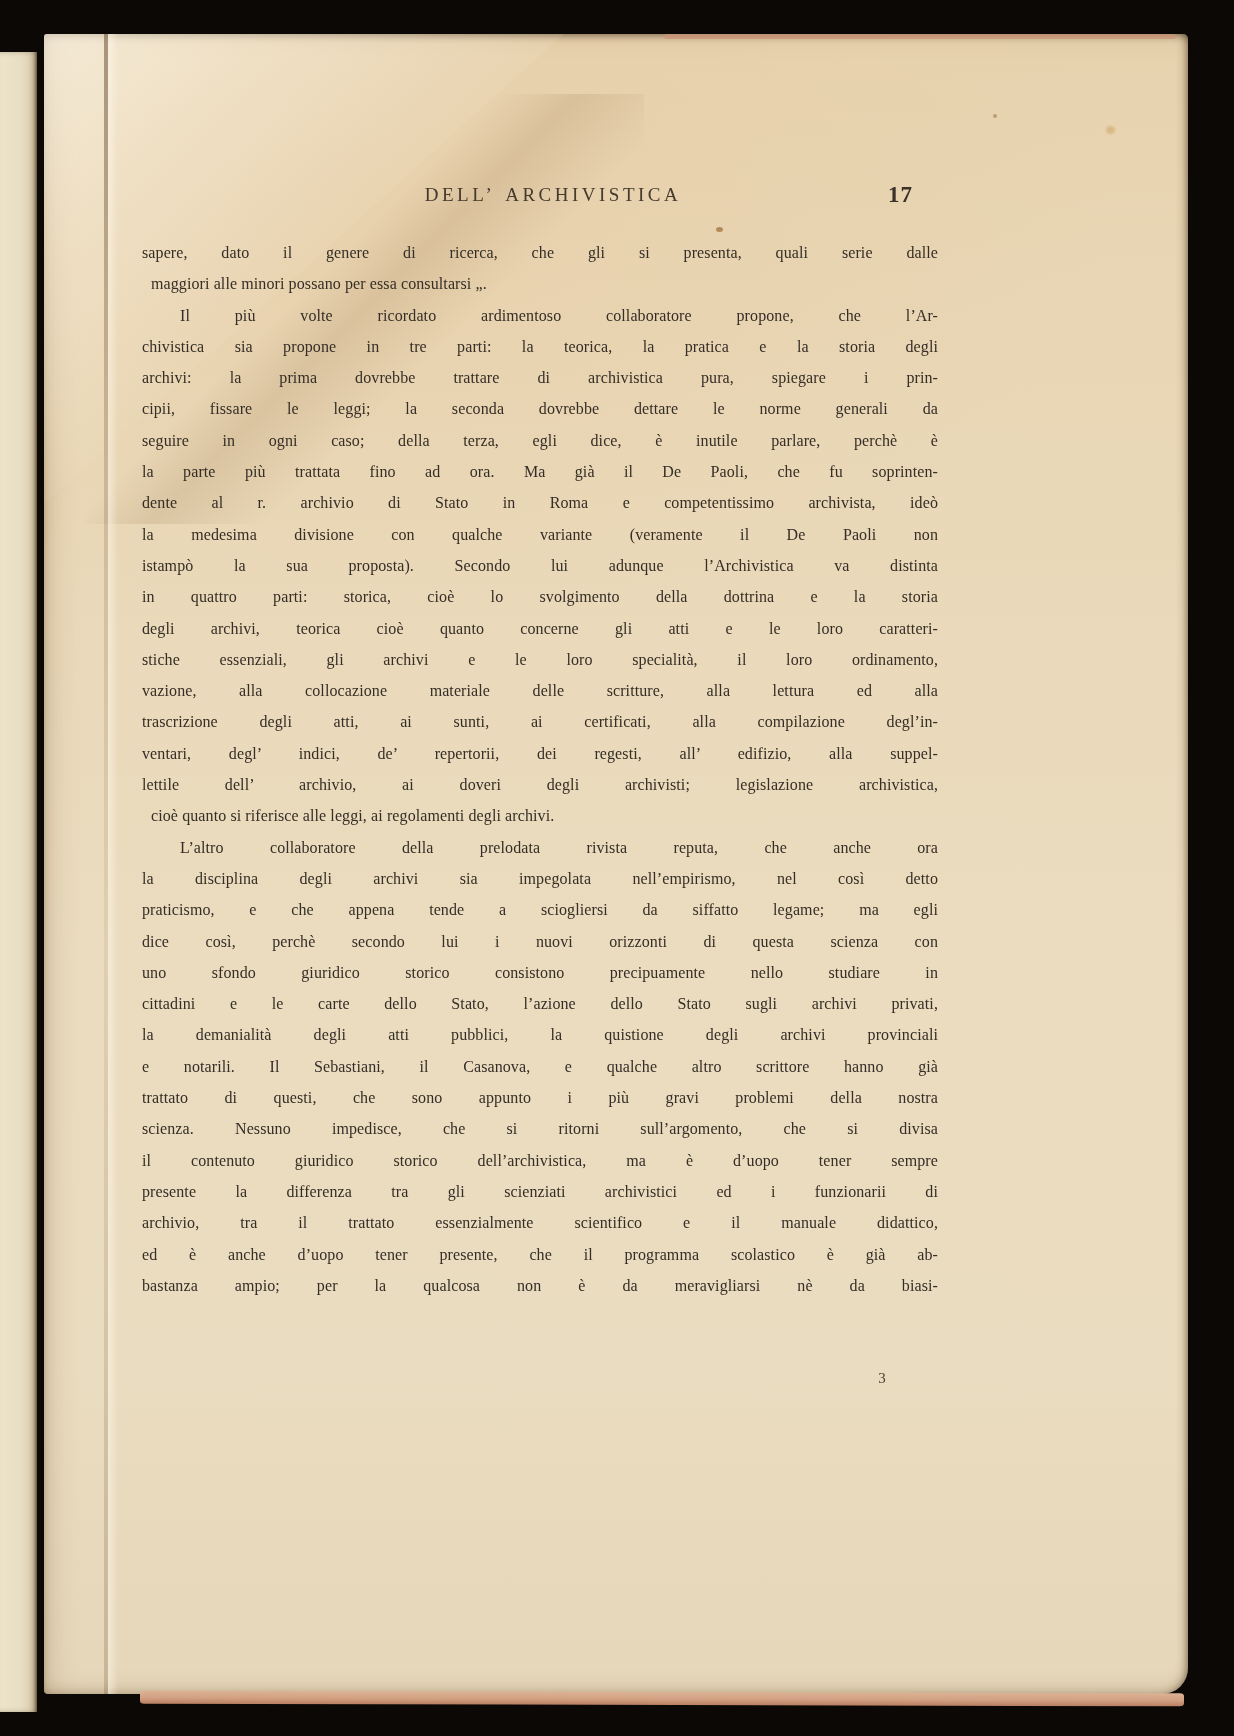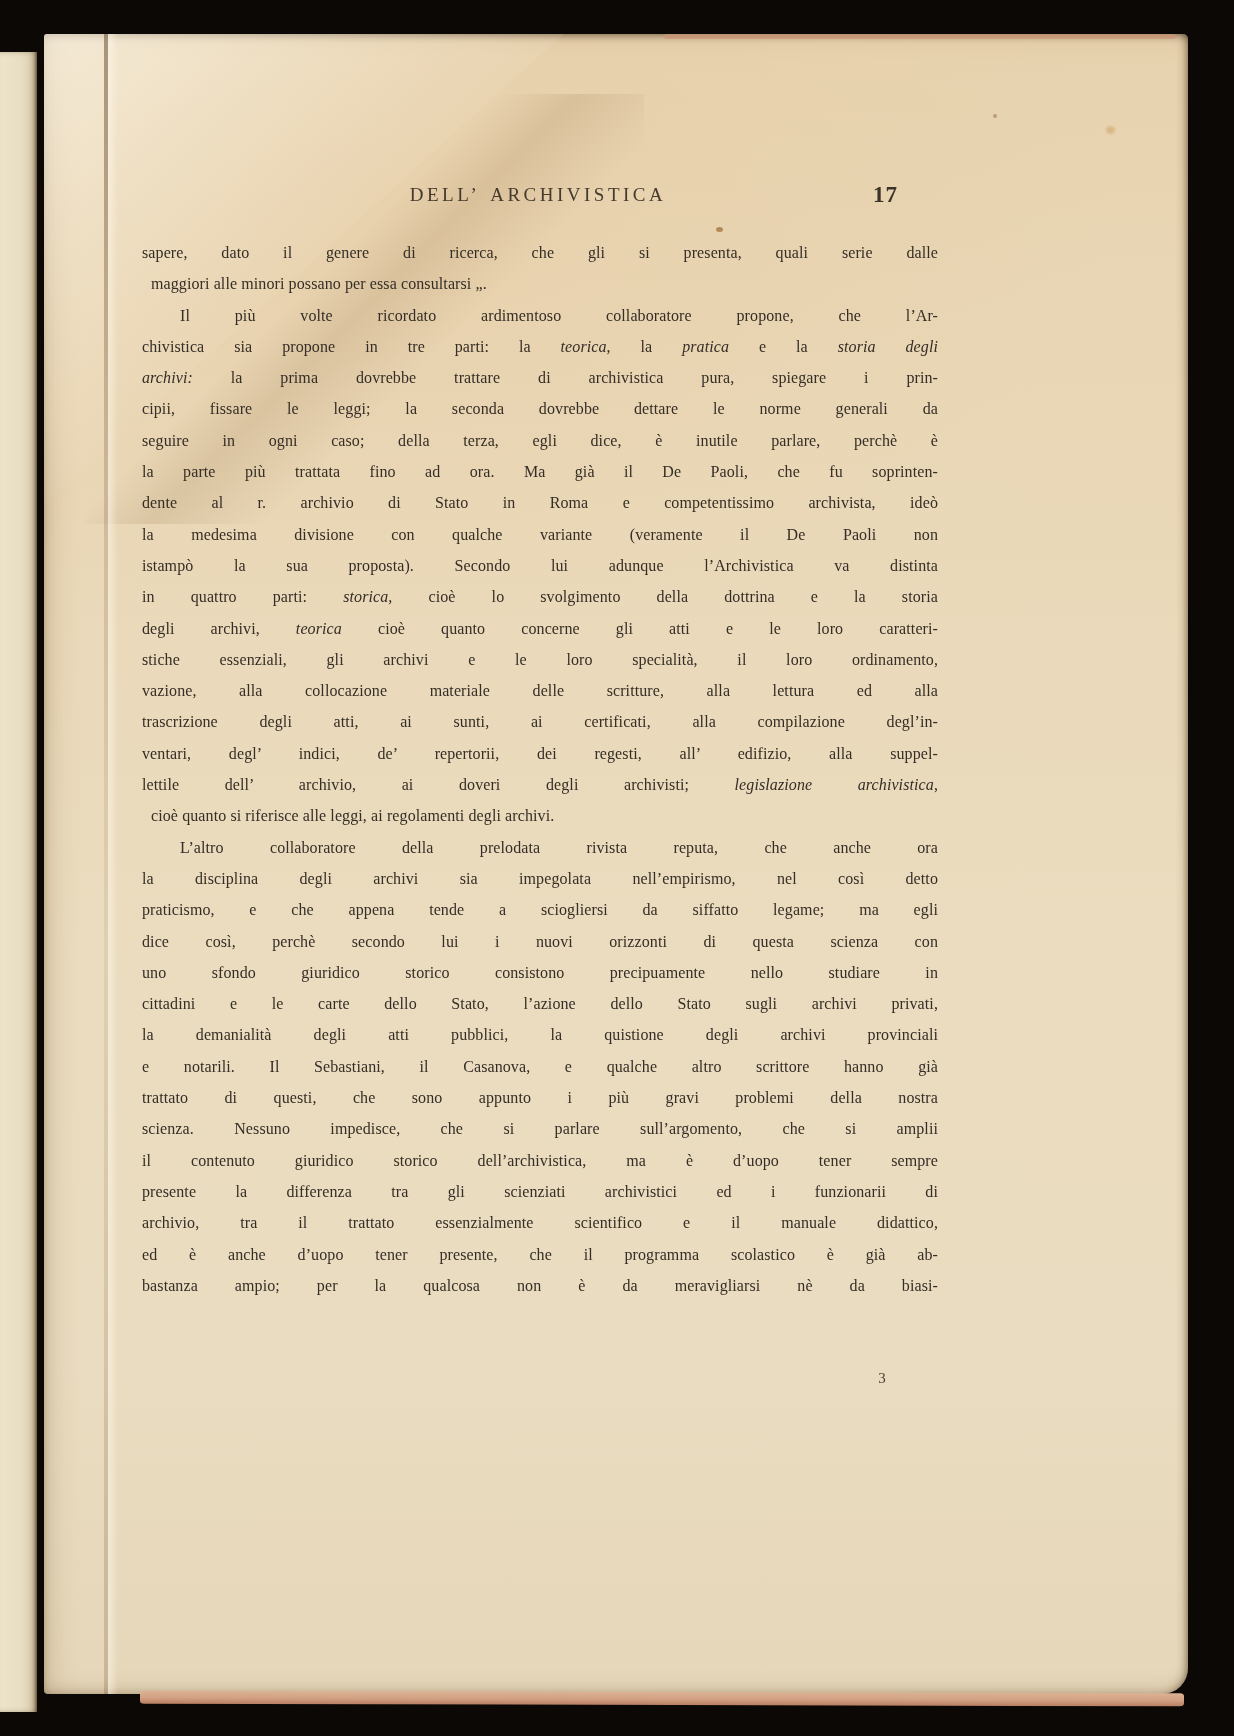--- a/index.html
+++ b/index.html
@@ -56,21 +56,21 @@
     position:absolute;left:60px;top:0;width:4px;height:100%;
     background:linear-gradient(180deg,rgba(95,66,36,.5) 0%,rgba(95,66,36,.18) 30%,rgba(95,66,36,.08) 55%,rgba(95,66,36,.22) 100%);
     filter:blur(.4px);
   }
   .crease-soft{
     position:absolute;left:64px;top:0;width:10px;height:100%;
     background:linear-gradient(90deg,rgba(255,250,238,.5),rgba(255,250,238,0));
   }
   
   .runhead{
-    position:absolute;left:96px;top:150px;width:796px;height:34px;
+    position:absolute;left:111px;top:150px;width:796px;height:34px;
     color:#443a2e;
   }
   .runhead .title{
     display:block;text-align:center;
     font-size:19px;letter-spacing:3.5px;
     word-spacing:4px;
   }
   .runhead .pagenum{
     position:absolute;right:38px;top:-2px;
     font-size:23px;letter-spacing:1px;color:#3b332a;font-weight:bold;
@@ -81,21 +81,21 @@
     color:#352e26;font-size:16px;
   }
   .line{
     height:31.3px;line-height:31.3px;
     text-align:justify;text-align-last:justify;
     overflow:hidden;
     letter-spacing:.1px;
   }
   .line.nj{text-align-last:left;margin-left:9px;}
   .line.ind{text-indent:38px;}
-  .it{font-style:italic;}
+  .it{}
   
   .sig{
     position:absolute;left:828px;top:1336px;width:20px;
     font-size:15px;color:#4a4236;text-align:center;
   }
   
   .speck{position:absolute;border-radius:50%;}
   .speck.s1{left:672px;top:193px;width:7px;height:5px;background:#a67743;opacity:.8;}
   .speck.s2{left:1062px;top:92px;width:9px;height:8px;background:#cfa367;opacity:.55;filter:blur(1px);}
   .speck.s3{left:949px;top:80px;width:4px;height:4px;background:#8d6a42;opacity:.5;}
@@ -142,21 +142,21 @@
         <div class="line nj"><span>cioè quanto si riferisce alle leggi, ai regolamenti degli archivi.</span></div>
         <div class="line ind"><span>L’altro collaboratore della prelodata rivista reputa, che anche ora</span></div>
         <div class="line"><span>la disciplina degli archivi sia impegolata nell’empirismo, nel così detto</span></div>
         <div class="line"><span>praticismo, e che appena tende a sciogliersi da siffatto legame; ma egli</span></div>
         <div class="line"><span>dice così, perchè secondo lui i nuovi orizzonti di questa scienza con</span></div>
         <div class="line"><span>uno sfondo giuridico storico consistono precipuamente nello studiare in</span></div>
         <div class="line"><span>cittadini e le carte dello Stato, l’azione dello Stato sugli archivi privati,</span></div>
         <div class="line"><span>la demanialità degli atti pubblici, la quistione degli archivi provinciali</span></div>
         <div class="line"><span>e notarili. Il Sebastiani, il Casanova, e qualche altro scrittore hanno già</span></div>
         <div class="line"><span>trattato di questi, che sono appunto i più gravi problemi della nostra</span></div>
-        <div class="line"><span>scienza. Nessuno impedisce, che si parlare sull’argomento, che si amplii</span></div>
+        <div class="line"><span>scienza. Nessuno impedisce, che si ritorni sull’argomento, che si divisa</span></div>
         <div class="line"><span>il contenuto giuridico storico dell’archivistica, ma è d’uopo tener sempre</span></div>
         <div class="line"><span>presente la differenza tra gli scienziati archivistici ed i funzionarii di</span></div>
         <div class="line"><span>archivio, tra il trattato essenzialmente scientifico e il manuale didattico,</span></div>
         <div class="line"><span>ed è anche d’uopo tener presente, che il programma scolastico è già ab-</span></div>
         <div class="line"><span>bastanza ampio; per la qualcosa non è da meravigliarsi nè da biasi-</span></div>
       </div>
 
     <div class="sig">3</div>
 
     <span class="speck s1"></span>

